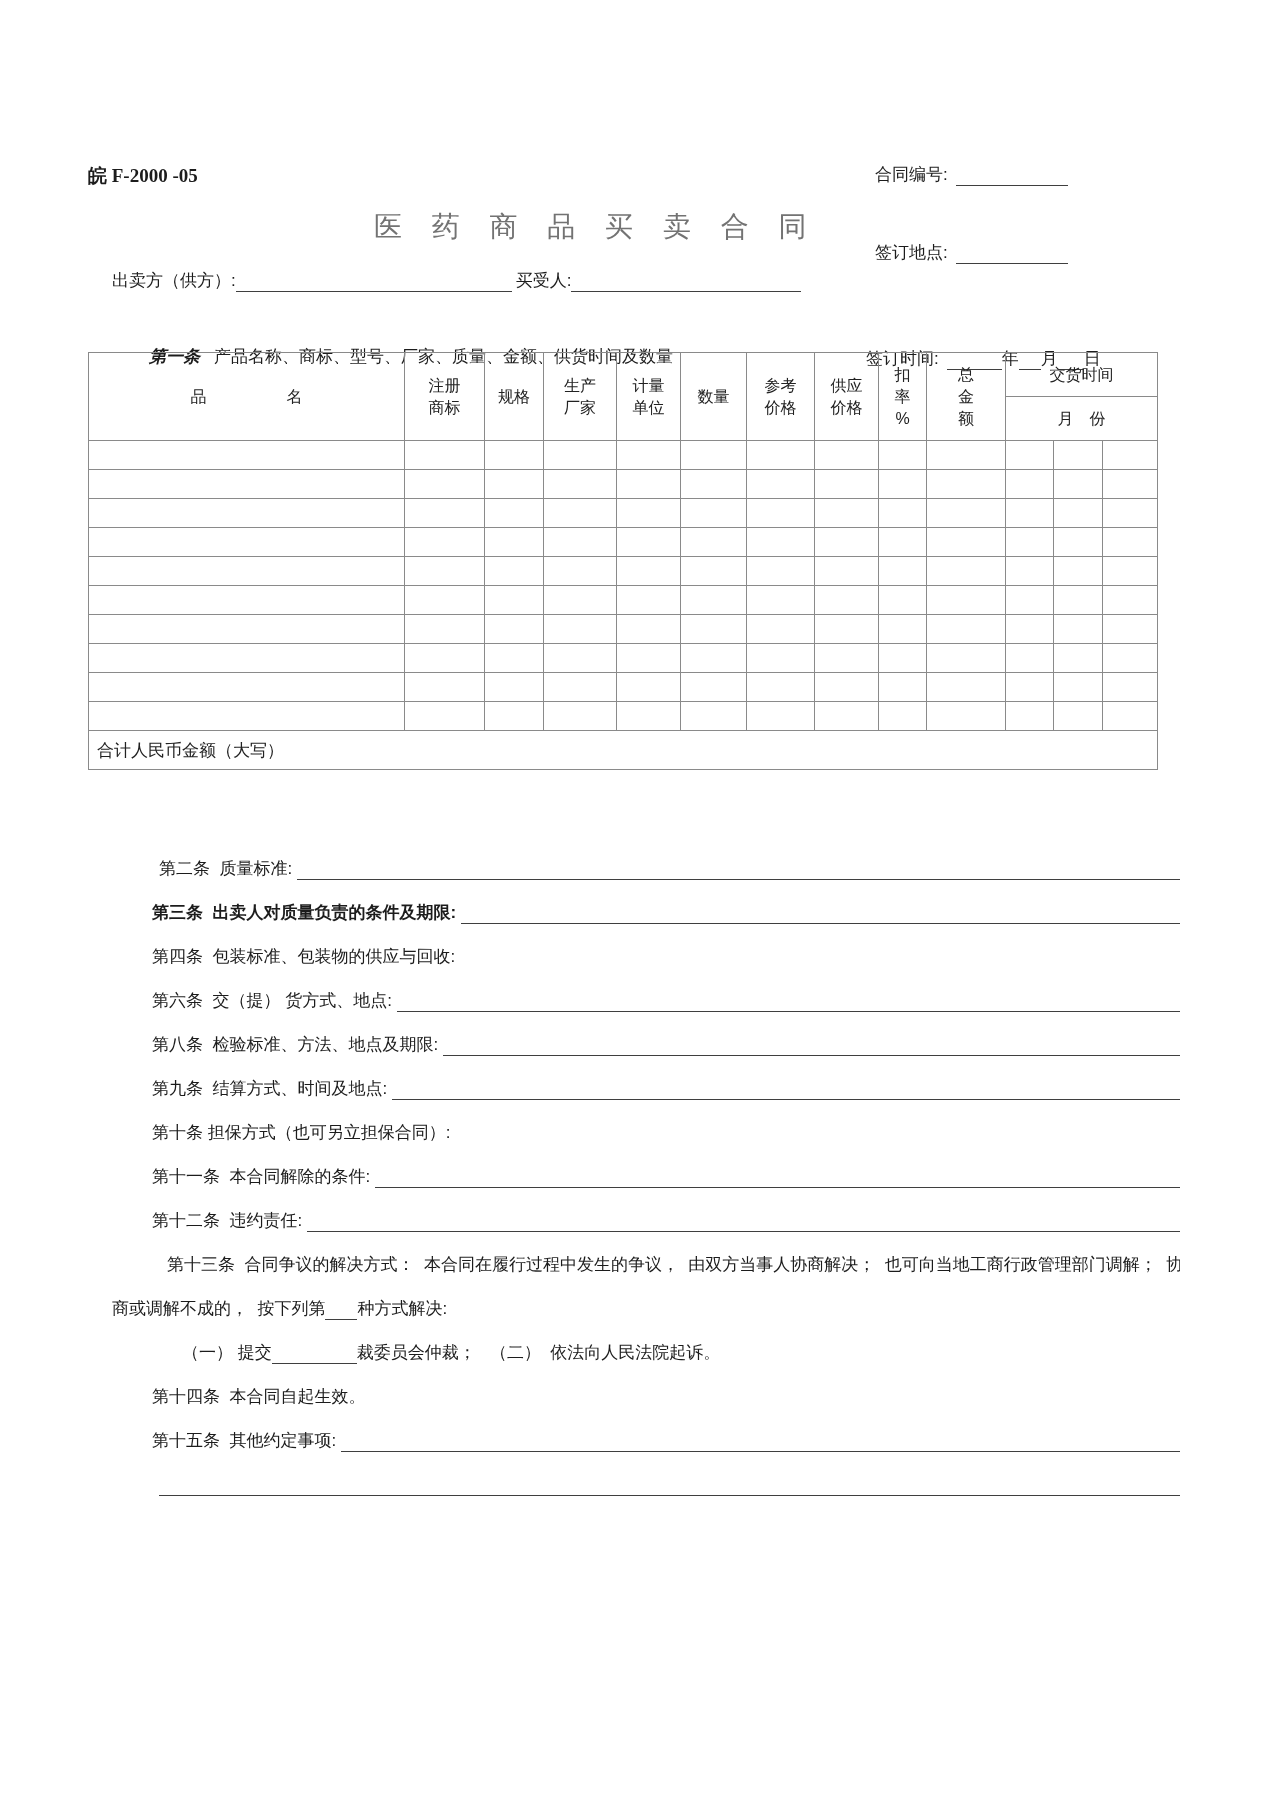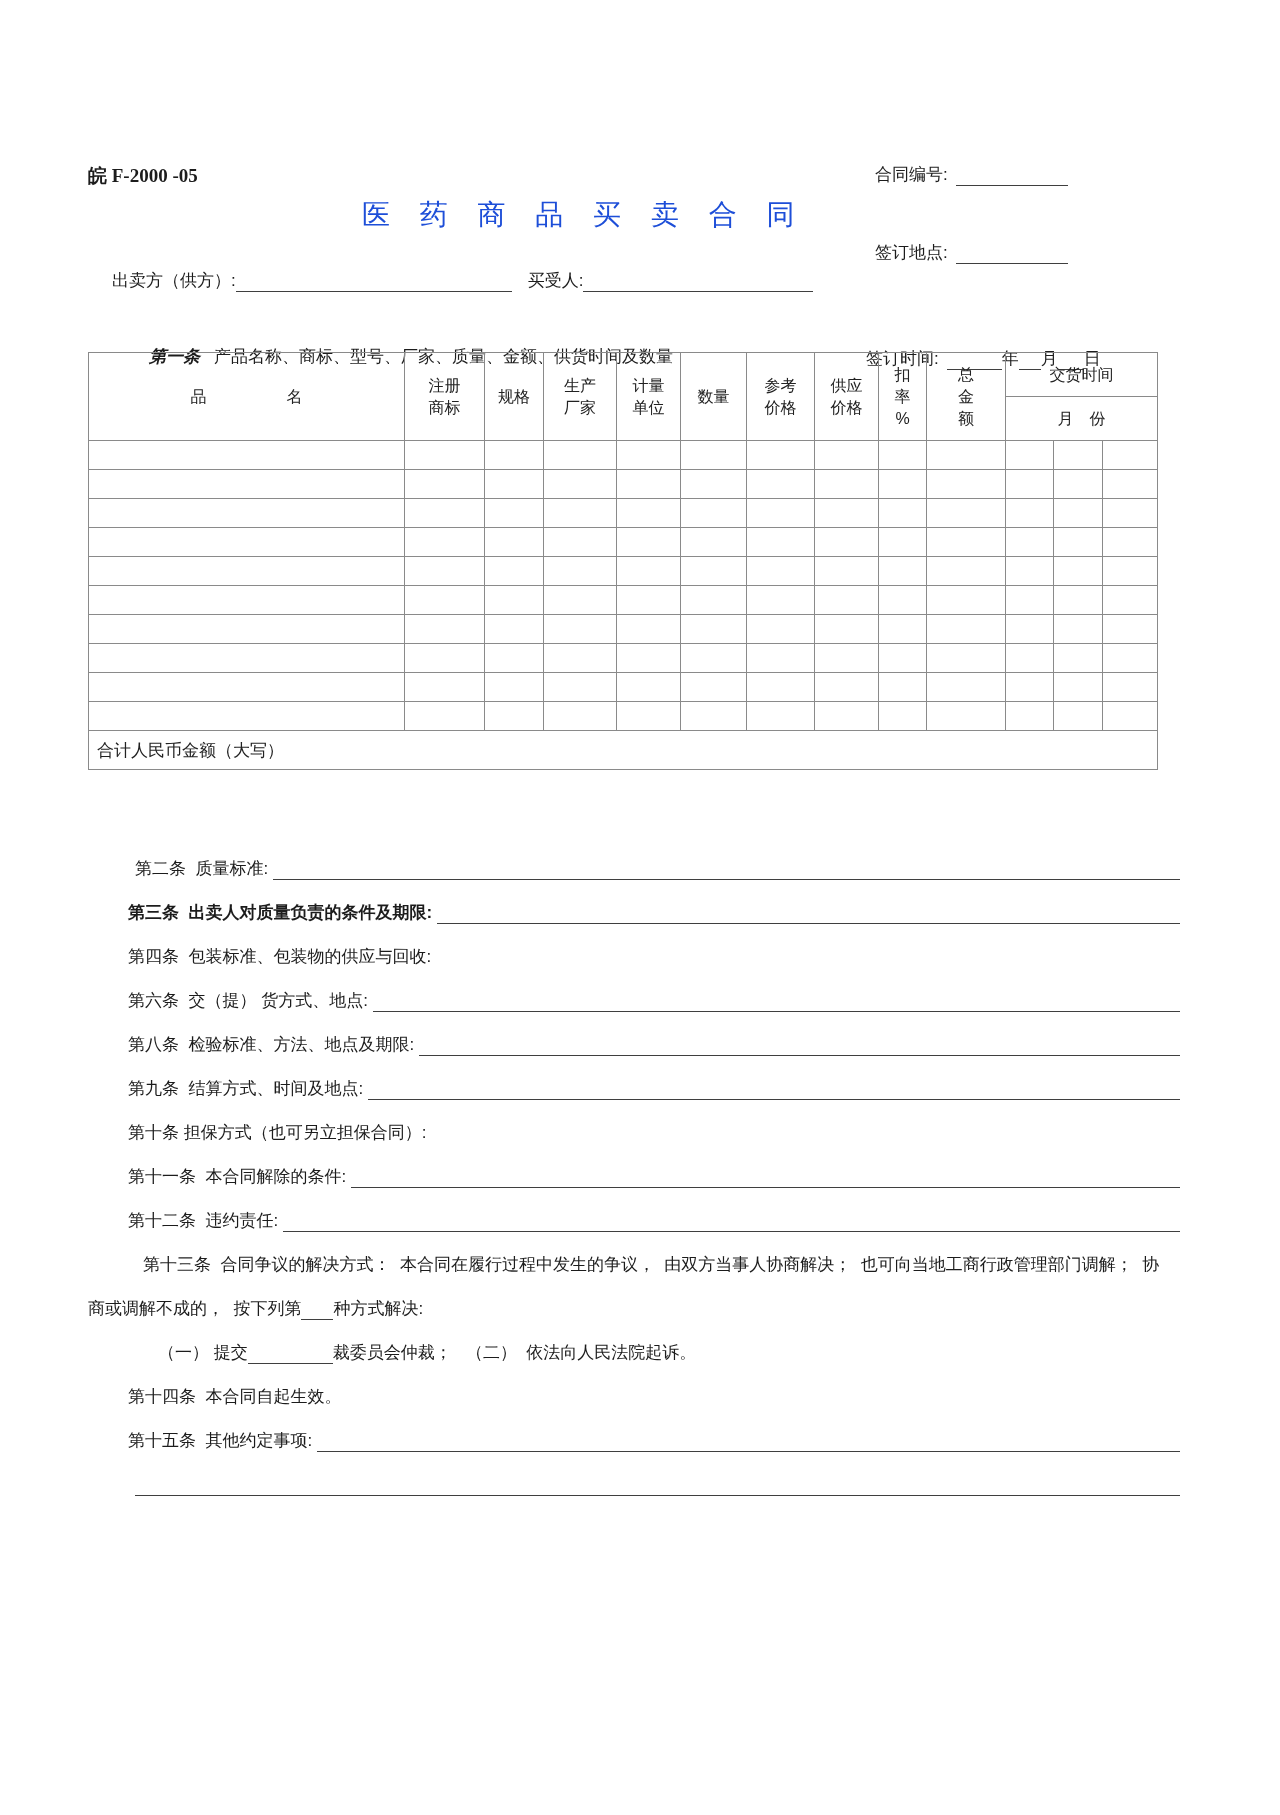--- a/index.html
+++ b/index.html
@@ -5,38 +5,38 @@
   html,body{margin:0;padding:0;background:#ffffff;}
   body{
     width:1280px;height:1815px;position:relative;
     font-family:"Liberation Sans","DejaVu Sans",sans-serif;
     color:#1c1c1c;font-size:17px;
   }
   .page{position:absolute;inset:0;background:#ffffff;}
 
   
   .form-code{position:absolute;left:88px;top:163px;font-family:"Liberation Serif","DejaVu Serif",serif;font-weight:700;font-size:19px;}
-  .doc-title{position:absolute;left:362px;top:196px;margin:0;font-size:28px;font-weight:500;letter-spacing:11px;white-space:nowrap;color:#1d4ed8;}
+  .doc-title{position:absolute;left:362px;top:196px;margin:12px;font-size:28px;font-weight:500;letter-spacing:11px;white-space:nowrap;color:#737373;}
 
   .meta-row{position:absolute;display:flex;align-items:flex-end;height:26px;white-space:pre;}
   .meta-no{left:875px;top:160px;}
   .meta-place{left:875px;top:238px;}
   .meta-time{left:866px;top:304px;margin-top:40px;}
 
   .u{display:inline-block;border-bottom:1px solid #3f3f3f;height:20px;flex:none;}
   .u112{width:112px;margin-left:8px;}
   .u55{width:55px;margin-left:8px;}
   .u22{width:22px;}
   .u26{width:26px;}
 
   
   .parties{position:absolute;left:112px;top:266px;display:flex;align-items:flex-end;height:26px;white-space:pre;}
   .parties .u-seller{width:276px;}
   .parties .u-buyer{width:230px;}
-  .parties .buyer-label{margin-left:16px;}
+  .parties .buyer-label{margin-left:4px;}
 
   
   .article1{position:absolute;left:130px;top:325px;white-space:pre;}
   .article1 .num{font-weight:700;margin-right:14px;font-style:italic;}
 
   
   .table-wrap{position:absolute;left:88px;top:352px;}
   table.contract-table{border-collapse:collapse;table-layout:fixed;width:1069px;}
   .contract-table td,.contract-table th{border:1px solid #8a8a8a;padding:0;}
   .contract-table thead th{
@@ -44,21 +44,21 @@
     white-space:pre-line;text-align:center;vertical-align:middle;color:#222;
   }
   .contract-table thead tr{height:44px;}
   .contract-table tbody tr{height:29px;}
   .contract-table tbody td{background:#fff;}
   .contract-table tfoot tr{height:39px;}
   .contract-table tfoot td{font-size:17px;text-align:left;padding-left:8px;color:#222;}
 
   
   .clauses{position:absolute;left:88px;top:836px;width:1092px;}
-  .clause-line{display:flex;align-items:flex-end;height:44px;overflow:hidden;}
+  .clause-line{display:flex;align-items:flex-end;height:44px;overflow:hidden;margin-left:24px;}
   .clause-line .seg{white-space:pre;line-height:22px;flex:none;}
   .clause-line .blank{border-bottom:1px solid #3f3f3f;height:20px;flex:none;}
   .clause-line .fill{border-bottom:1px solid #3f3f3f;height:20px;flex:1 1 auto;min-width:20px;}
 </style>
 </head>
 <body>
 
 <div class="page">
 
   <div class="form-code">皖 F-2000 -05</div>

